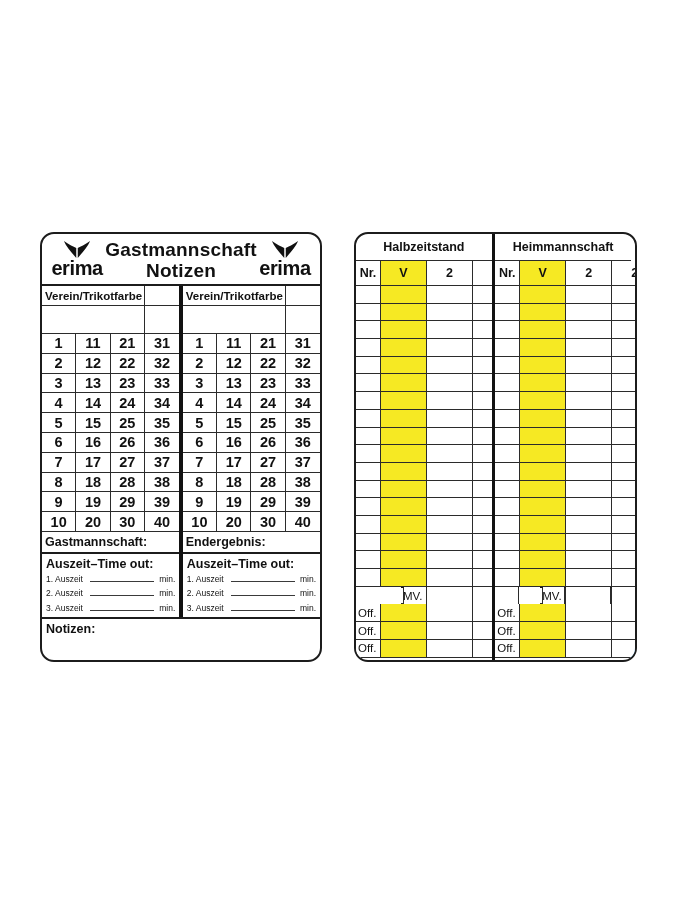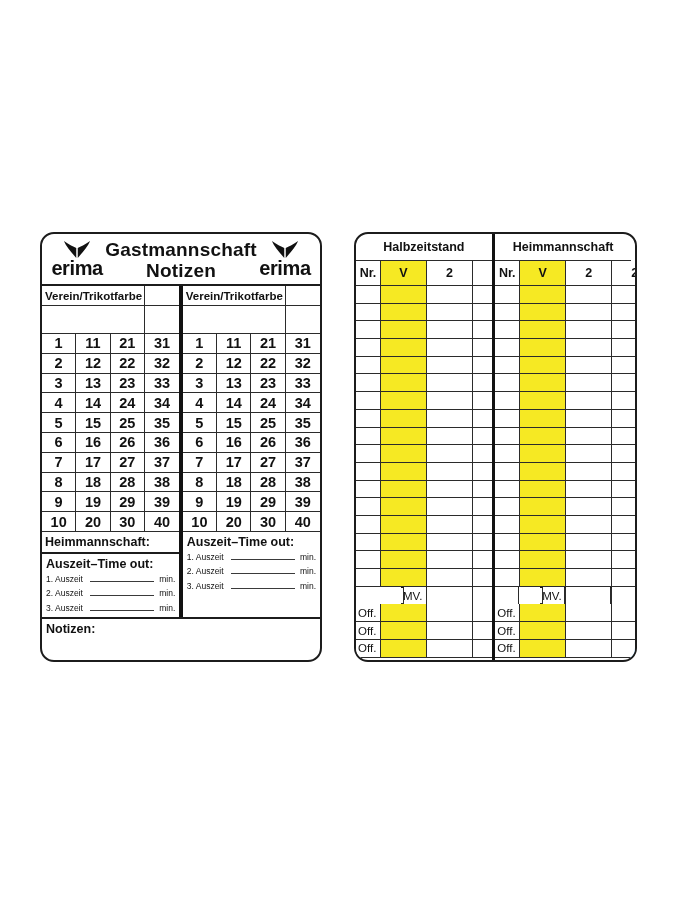--- a/index.html
+++ b/index.html
@@ -168,21 +168,21 @@
           <div class="num-cell">38</div>
           <div class="num-cell">9</div>
           <div class="num-cell">19</div>
           <div class="num-cell">29</div>
           <div class="num-cell">39</div>
           <div class="num-cell">10</div>
           <div class="num-cell">20</div>
           <div class="num-cell">30</div>
           <div class="num-cell">40</div>
         </div>
-        <div class="halbzeit-row"><div style="display: inline;">Heimmannschaft:</div></div>
+        <div class="halbzeit-row"><div style="display: inline;">Gastmannschaft:</div></div>
         <div class="auszeit-section">
           <div class="auszeit-title">Auszeit–Time out:</div>
           <div class="auszeit-item">
             <div>1. Auszeit</div>
             <div class="auszeit-line"></div>
             <div>min.</div>
           </div>
           <div class="auszeit-item">
             <div>2. Auszeit</div>
             <div class="auszeit-line"></div>
@@ -238,20 +238,21 @@
           <div class="num-cell">38</div>
           <div class="num-cell">9</div>
           <div class="num-cell">19</div>
           <div class="num-cell">29</div>
           <div class="num-cell">39</div>
           <div class="num-cell">10</div>
           <div class="num-cell">20</div>
           <div class="num-cell">30</div>
           <div class="num-cell">40</div>
         </div>
+        <div class="halbzeit-row"><div style="display: inline;">Endergebnis:</div></div>
         <div class="auszeit-section">
           <div class="auszeit-title">Auszeit–Time out:</div>
           <div class="auszeit-item">
             <div>1. Auszeit</div>
             <div class="auszeit-line"></div>
             <div>min.</div>
           </div>
           <div class="auszeit-item">
             <div>2. Auszeit</div>
             <div class="auszeit-line"></div>

